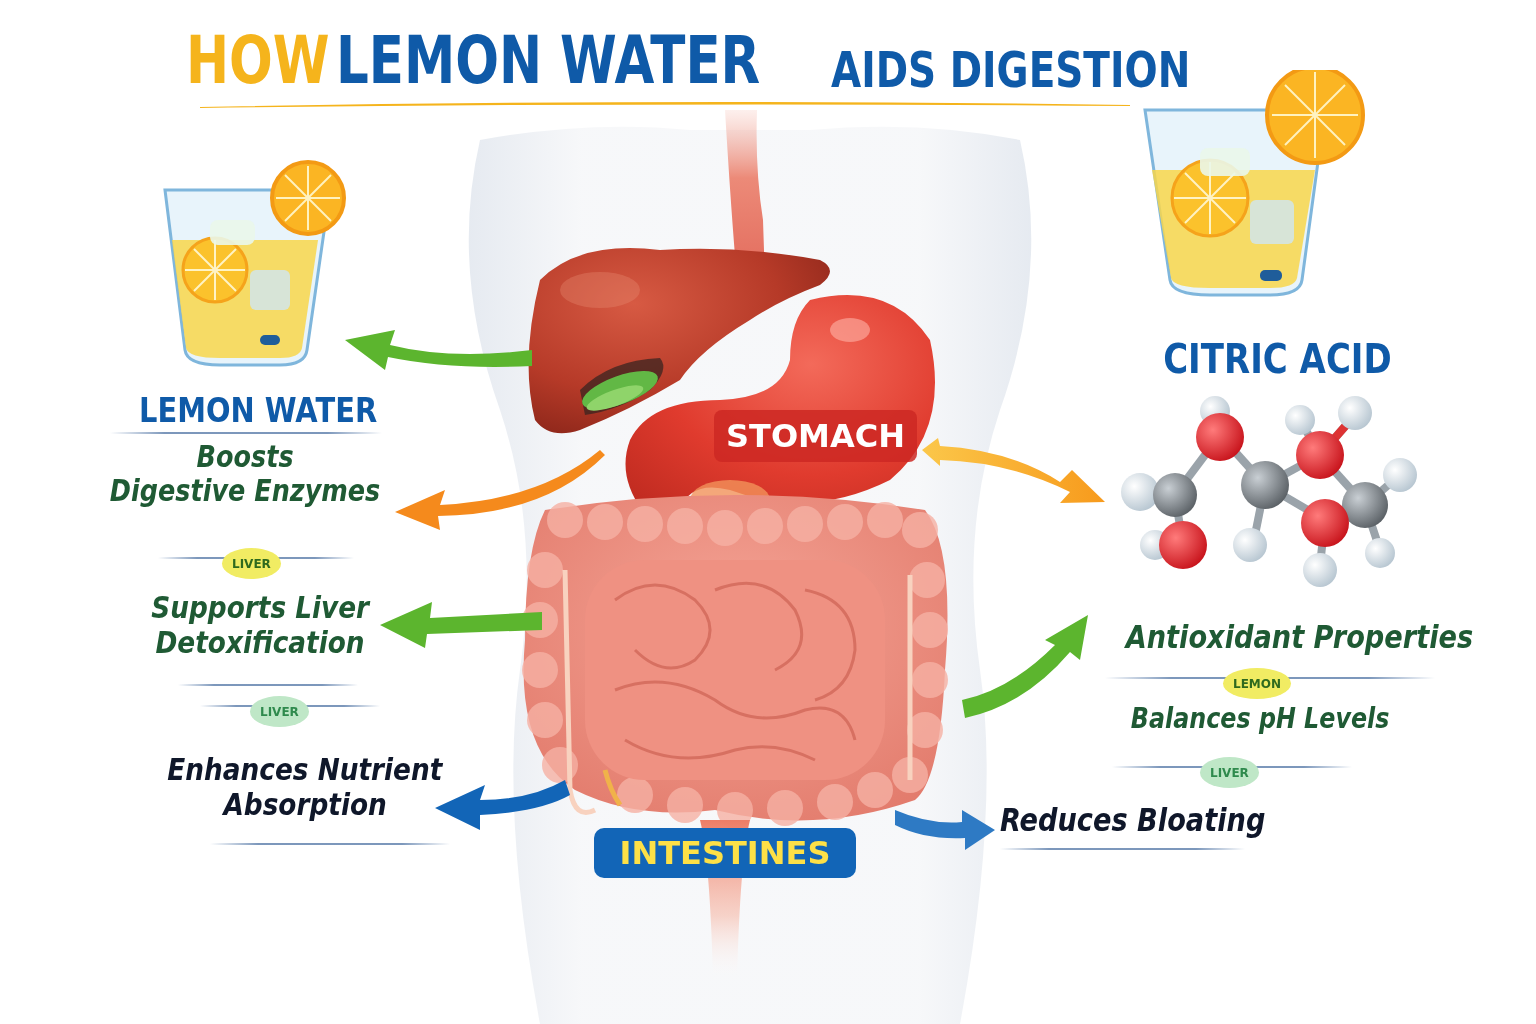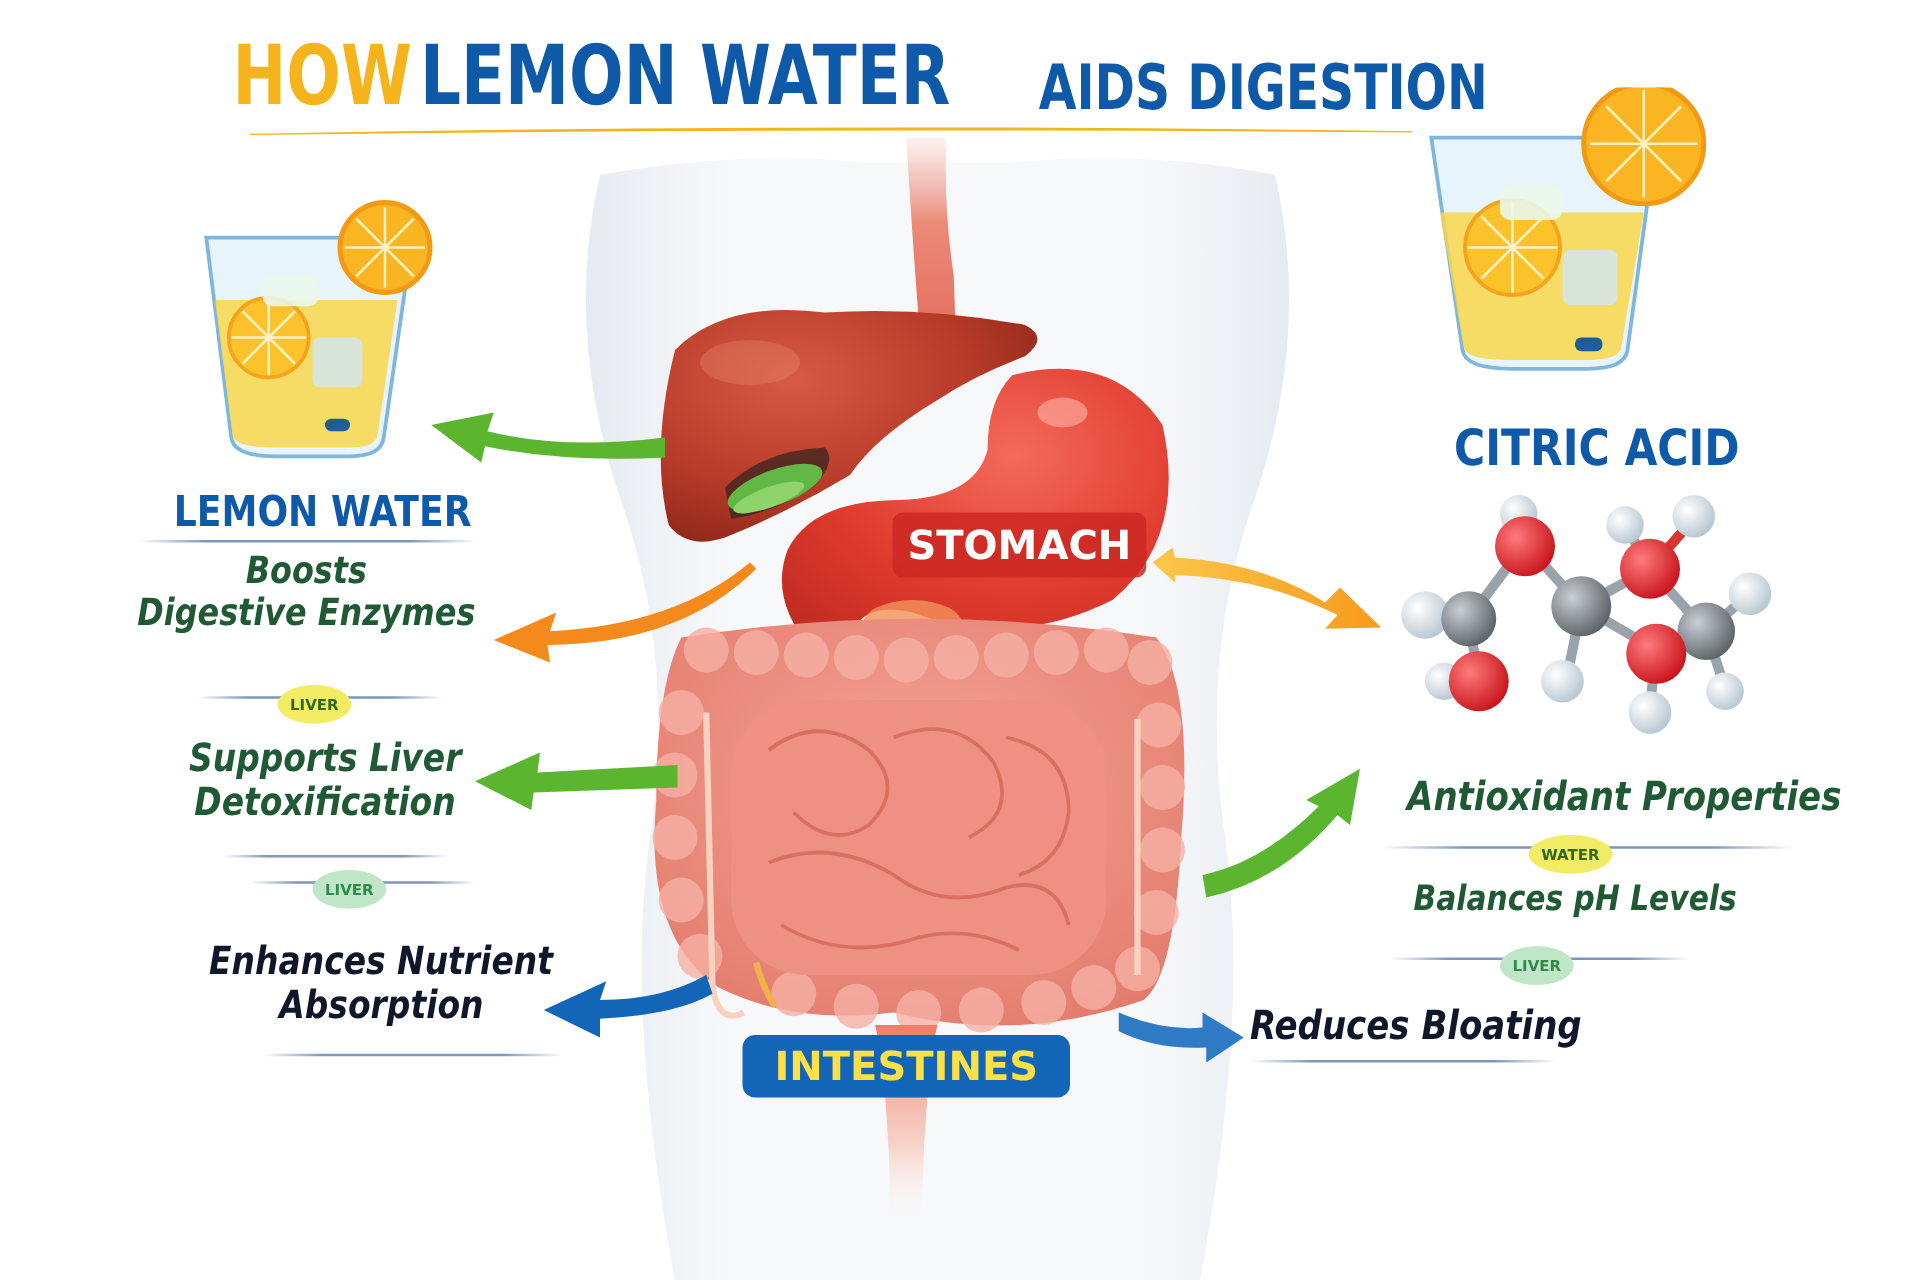--- a/index.html
+++ b/index.html
@@ -295,21 +295,21 @@
   <circle cx="250" cy="110" r="23" fill="url(#cG)"></circle>
   <circle cx="68" cy="150" r="24" fill="url(#oG)"></circle>
   <circle cx="210" cy="128" r="24" fill="url(#oG)"></circle>
 </svg>
 
 <div class="abs lbl-green" style="left:1095px;top:620px;width:365px;font-size:32px;">
   <span class="squeeze">Antioxidant Properties</span>
 </div>
 <div class="abs" style="left:1105px;top:668px;width:330px;height:20px;">
   <div class="rule abs" style="left:0;top:9px;width:330px;"></div>
-  <div class="abs pill yellow" style="left:118px;top:0;">WATER</div>
+  <div class="abs pill yellow" style="left:118px;top:0;">LEMON</div>
 </div>
 
 <div class="abs lbl-green" style="left:1100px;top:703px;width:320px;font-size:28px;">
   <span class="squeeze">Balances pH Levels</span>
 </div>
 <div class="abs" style="left:1112px;top:757px;width:240px;height:20px;">
   <div class="rule abs" style="left:0;top:9px;width:240px;"></div>
   <div class="abs pill mint" style="left:88px;top:0;">LIVER</div>
 </div>
 

